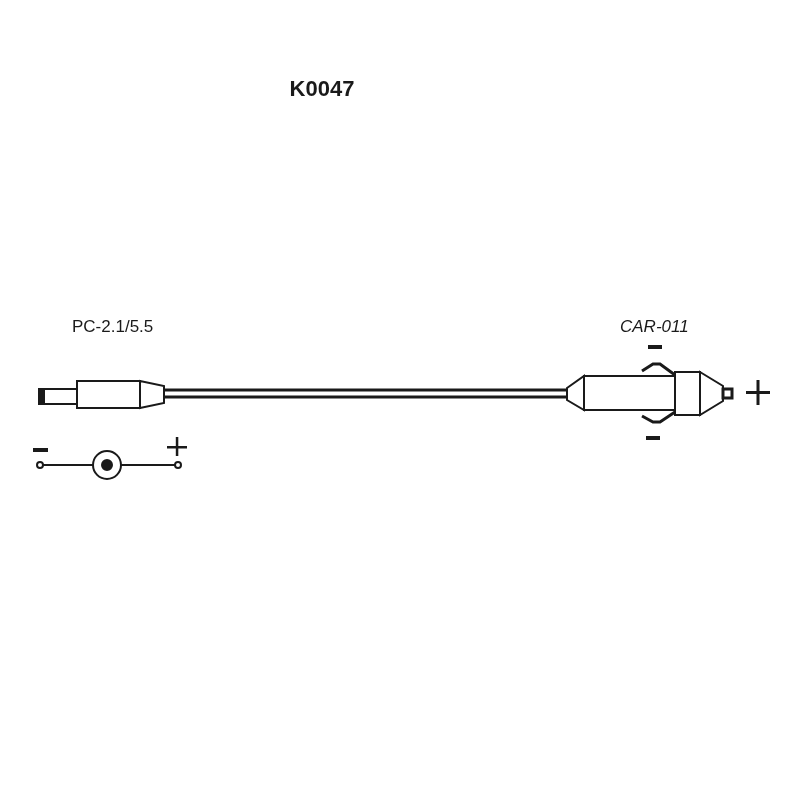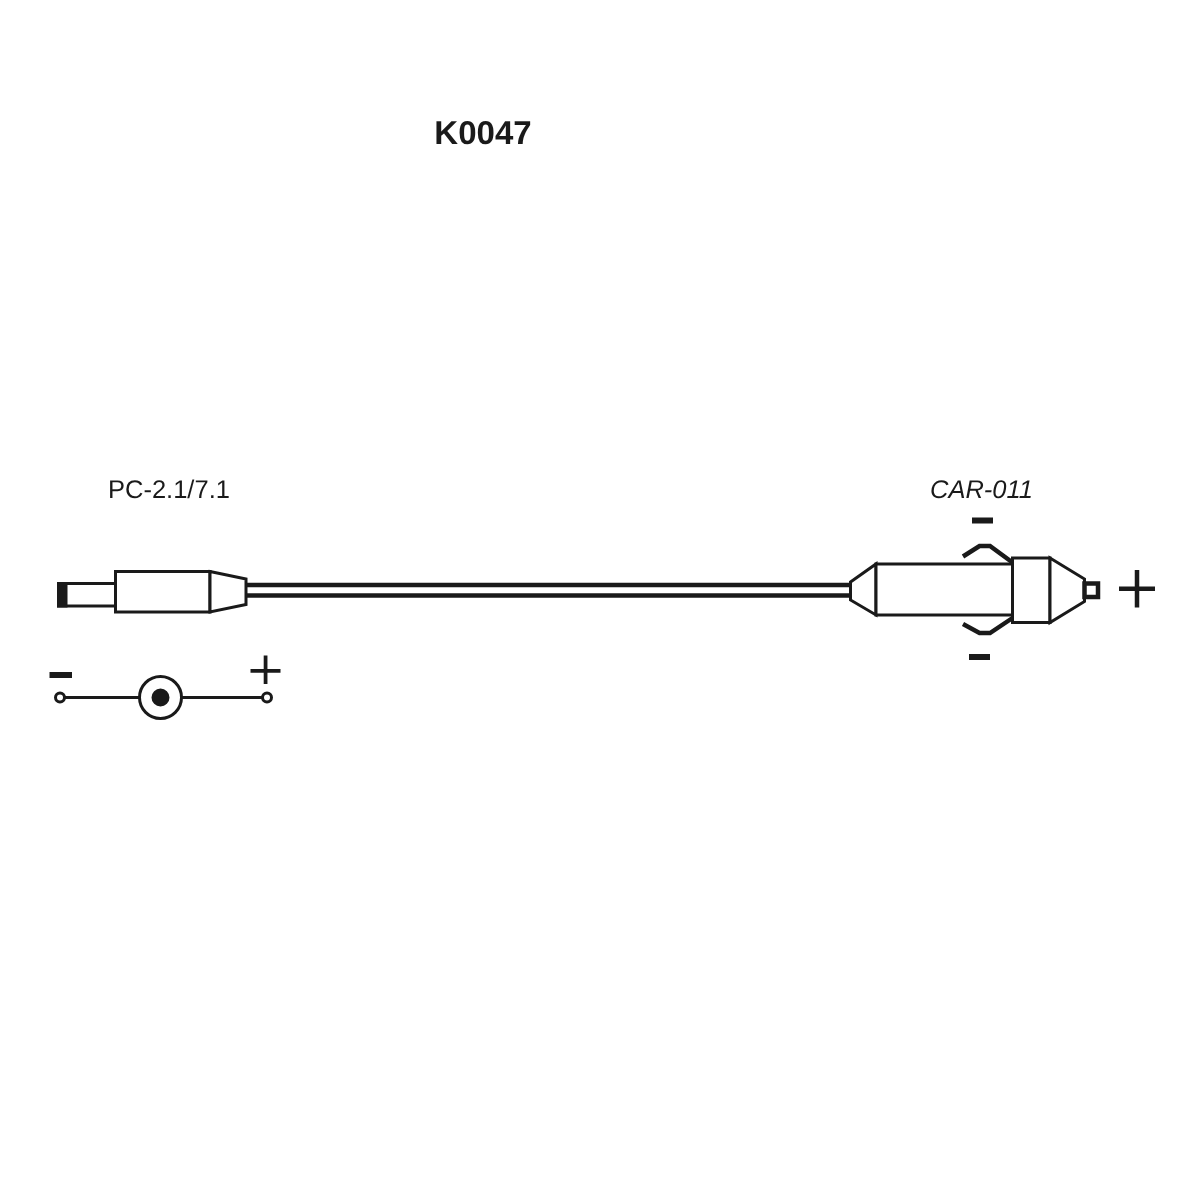--- a/index.html
+++ b/index.html
@@ -5,21 +5,21 @@
   html, body { margin:0; padding:0; background:#ffffff; }
   body { width:800px; height:800px; position:relative; overflow:hidden; font-family:"Liberation Sans", sans-serif; }
   .title { position:absolute; left:0; width:644px; top:76px; text-align:center; font-weight:bold; font-size:22px; color:#1a1a1a; }
   .label { position:absolute; font-size:17px; color:#1a1a1a; }
   svg { position:absolute; left:0; top:0; }
 </style>
 </head>
 <body>
 
 <div class="title">K0047</div>
-<div class="label" style="left:72px; top:317px;">PC-2.1/7.1</div>
+<div class="label" style="left:72px; top:317px;">PC-2.1/5.5</div>
 <div class="label" style="left:620px; top:317px;font-style:italic;">CAR-011</div>
 
 <svg width="800" height="800" viewBox="0 0 800 800">
   <g stroke="#1a1a1a" stroke-width="2" fill="none">
 
     <g>
       <rect x="39" y="389" width="38" height="15" fill="#fff"></rect>
       <rect x="39" y="389" width="5" height="15" fill="#1a1a1a"></rect>
       <rect x="77" y="381" width="63" height="27" fill="#fff"></rect>
       <path d="M140 381 L164 386 L164 403 L140 408 Z" fill="#fff"></path>

